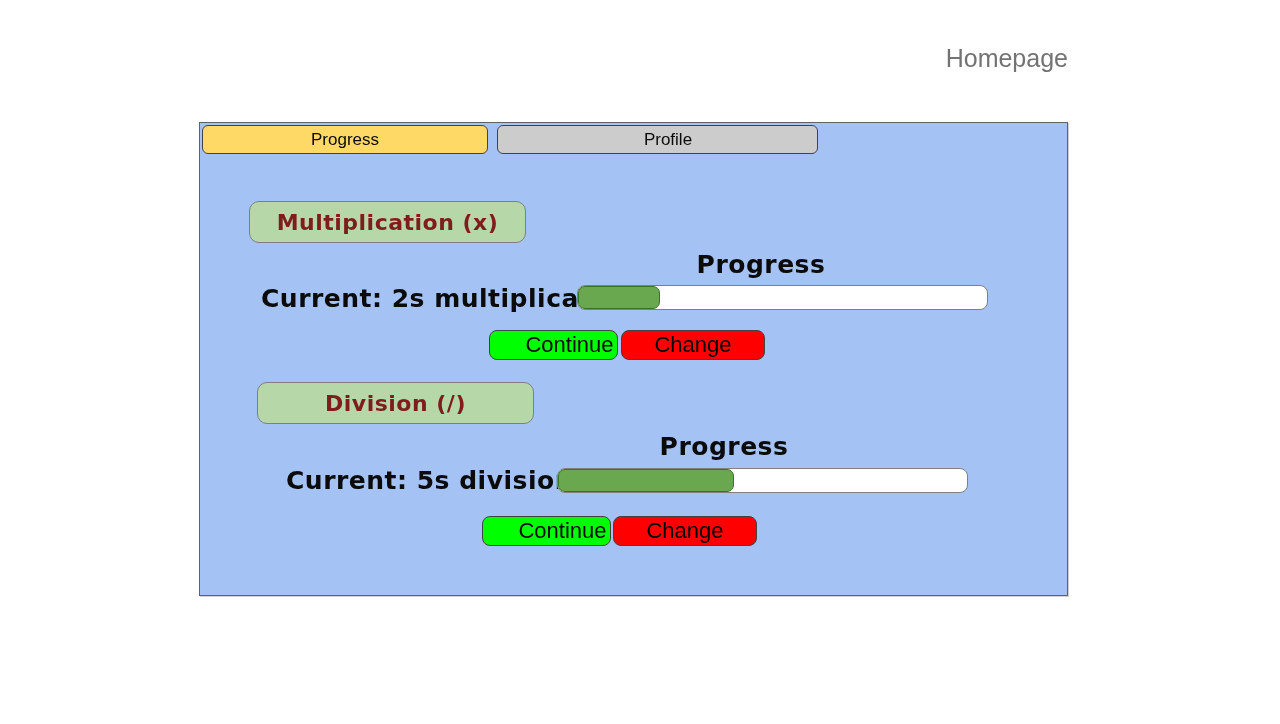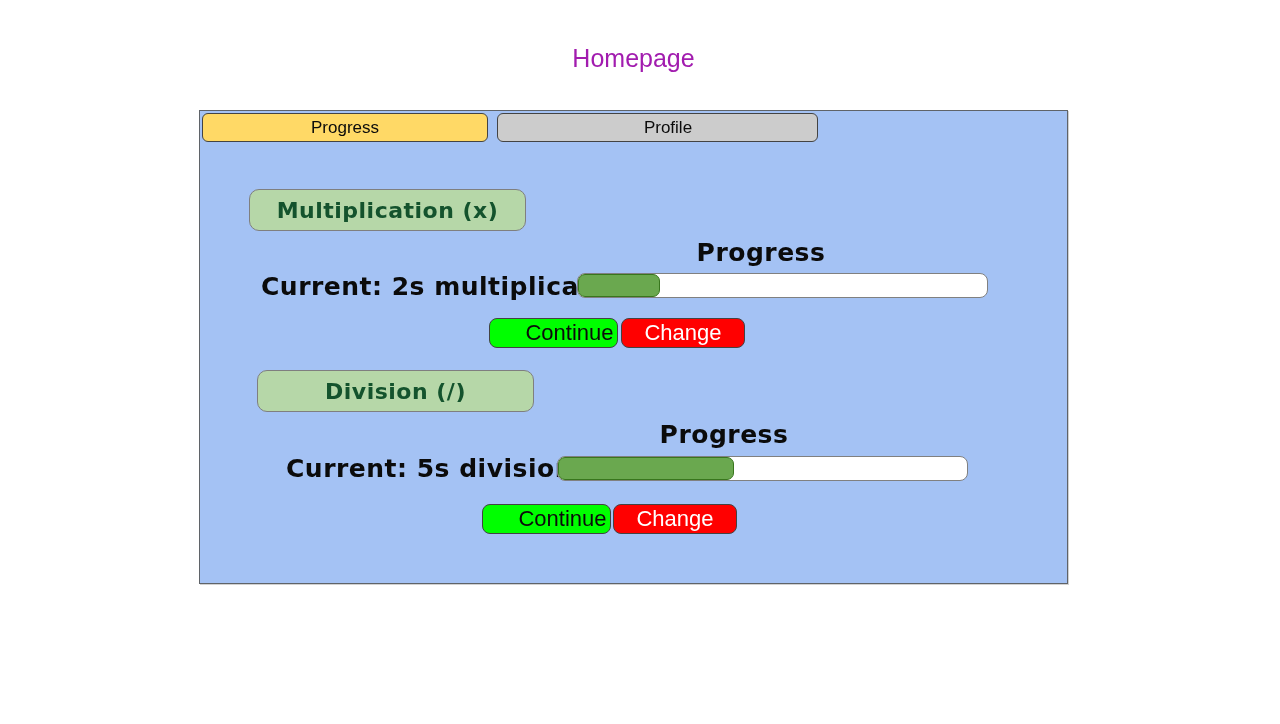--- a/index.html
+++ b/index.html
@@ -12,27 +12,27 @@
   }
   .hand {
     font-family: cursive, "DejaVu Sans", sans-serif;
     font-weight: bold;
     letter-spacing: 0.5px;
   }
   .page-title {
     position: absolute;
     left: 199px; width: 869px;
     top: 44px;
-    text-align: center;
+    text-align: right;
     font-size: 25px;
-    color: #a21caf;
+    color: #737373;
   }
   .panel {
     position: absolute;
-    left: 199px; top: 110px;
+    left: 199px; top: 122px;
     width: 869px; height: 474px;
     background: #a4c2f4;
     border: 1px solid #5f6368;
     box-shadow: 1px 1px 0 rgba(0,0,0,0.18);
   }
   .tabs {
     position: absolute;
     left: 2px; top: 2px; right: 2px;
     height: 29px;
     display: flex;
@@ -59,21 +59,21 @@
     position: absolute;
     left: 49px;
     width: 277px; height: 42px;
     background: #b6d7a8;
     border: 1px solid #7f7f7f;
     border-radius: 10px;
     display: flex;
     align-items: center;
     justify-content: center;
     font-size: 22px;
-    color: #14532d;
+    color: #7f1d1d;
     cursor: pointer;
   }
   .progress-caption {
     position: absolute;
     width: 220px;
     text-align: center;
     font-size: 25px;
     color: #0b0b0b;
   }
   .current-label {
@@ -100,21 +100,21 @@
     height: 30px;
     border: 1px solid #434343;
     border-radius: 8px;
     display: flex;
     align-items: center;
     justify-content: center;
     font-size: 22px;
     cursor: pointer;
   }
   .btn-continue { background: #00ff00; color: #0b0b0b; width: 129px; padding-left: 32px; }
-  .btn-change   { background: #ff0000; color: #ffffff; width: 124px; }
+  .btn-change   { background: #ff0000; color: #000000; width: 144px; }
 
   
   .s1-cat   { top: 78px; }
   .s1-pcap  { left: 451px; top: 127px; }
   .s1-cur   { left: 61px;  top: 161px; }
   .s1-track { left: 377px; top: 162px; }
   .s1-cont  { left: 289px; top: 207px; }
   .s1-chg   { left: 421px; top: 207px; }
 
   

